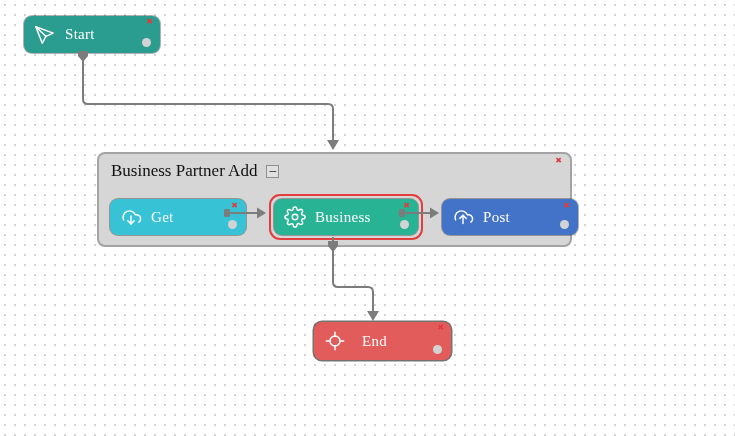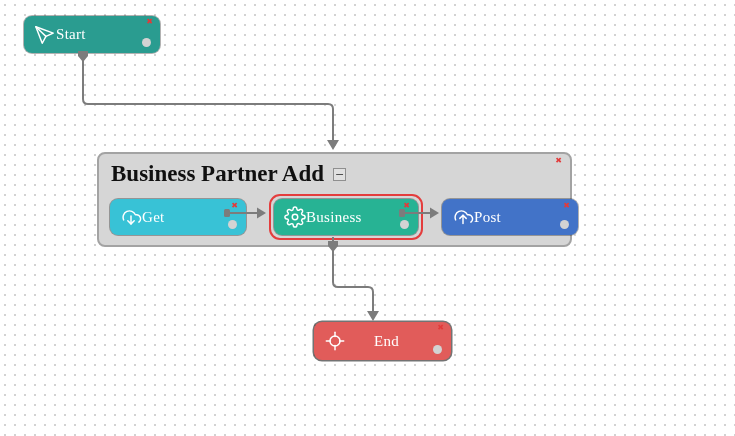--- a/index.html
+++ b/index.html
@@ -11,43 +11,43 @@
     font-family:"Liberation Serif","DejaVu Serif",serif;
   }
   .edges{position:absolute;left:0;top:0;z-index:3;pointer-events:none;}
   .node{
     position:absolute; height:36px; border-radius:8px;
     display:flex; align-items:center; padding:0 10px;
     box-shadow:0 0 0 1px rgba(0,0,0,0.30);
     color:#fff; font-size:15px; z-index:2; cursor:pointer;
   }
   .node .nicon{display:flex;align-items:center;}
-  .node .label{margin-left:0; letter-spacing:.3px;}
+  .node .label{margin-left:9px; letter-spacing:.3px;}
   .x{
     position:absolute; top:1px; right:7px; z-index:4;
     font-family:"DejaVu Sans",sans-serif; font-size:8px; font-weight:bold;
     color:#E23B3B; cursor:pointer; line-height:10px;
   }
   .dot{
     position:absolute; right:9px; bottom:6px; width:9px; height:9px;
     border-radius:50%; background:#D3D3D3; cursor:pointer;
   }
   .start{left:24px; top:16px; width:116px; height:37px; background:#2A9C90;}
   .get{left:11px; top:45px; width:116px; background:#38C2D6;}
   .post{left:343px; top:45px; width:116px; background:#4273C8;}
   .endn{left:314px; top:322px; width:117px; height:38px; background:#E15C5A;
         box-shadow:0 0 0 1.5px rgba(0,0,0,0.55);}
-  .endn .label{margin-left:28px;}
+  .endn .label{margin-left:16px;}
   .group{
     position:absolute; left:97px; top:152px; width:475px; height:95px;
     background:#D6D6D6; border:2px solid #A3A3A3; border-radius:8px;
     box-sizing:border-box; z-index:1; cursor:pointer;
   }
   .group-header{display:flex; align-items:center; padding:7px 12px 0 12px;}
-  .group-title{font-weight:bold; font-size:23px; color:#101010;}
+  .group-title{font-weight:normal; font-size:17px; color:#101010;}
   .collapse{
     margin-left:9px; width:13px; height:13px; box-sizing:border-box;
     border:1px solid #8f8f8f; background:#E0E0E0; color:#444;
     font:11px/11px "DejaVu Sans",sans-serif; text-align:center; cursor:pointer;
   }
   .group .x{top:2px; right:8px;}
   .selection{
     position:absolute; left:170px; top:40px;
     border:2px solid #E43D3D; border-radius:11px; padding:3px;
   }

